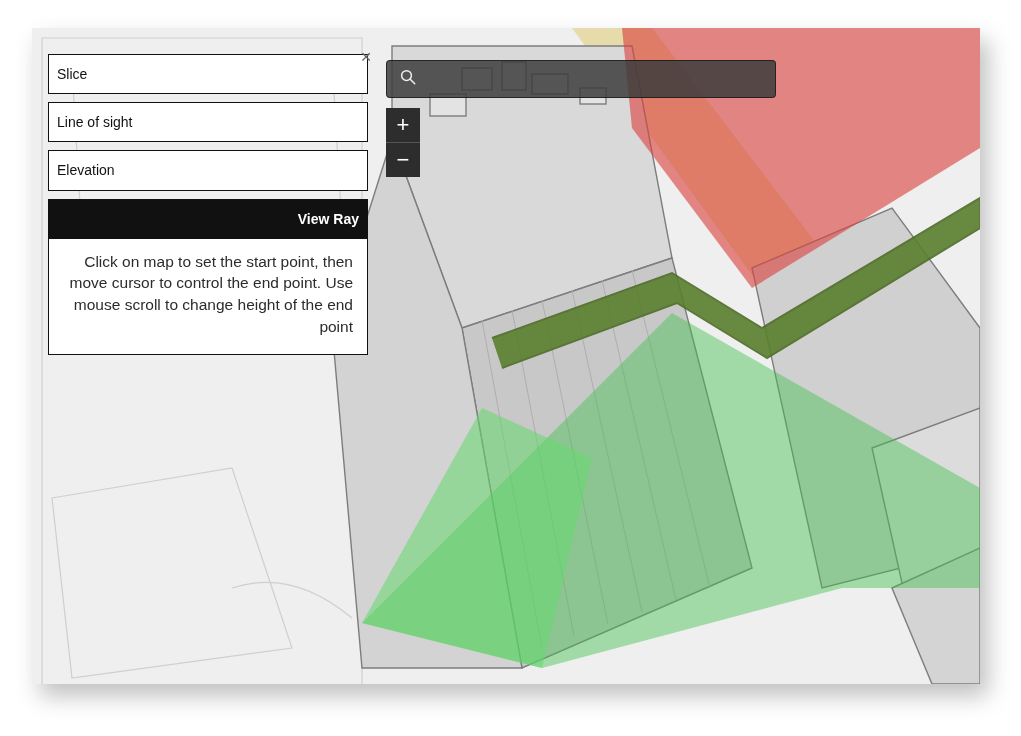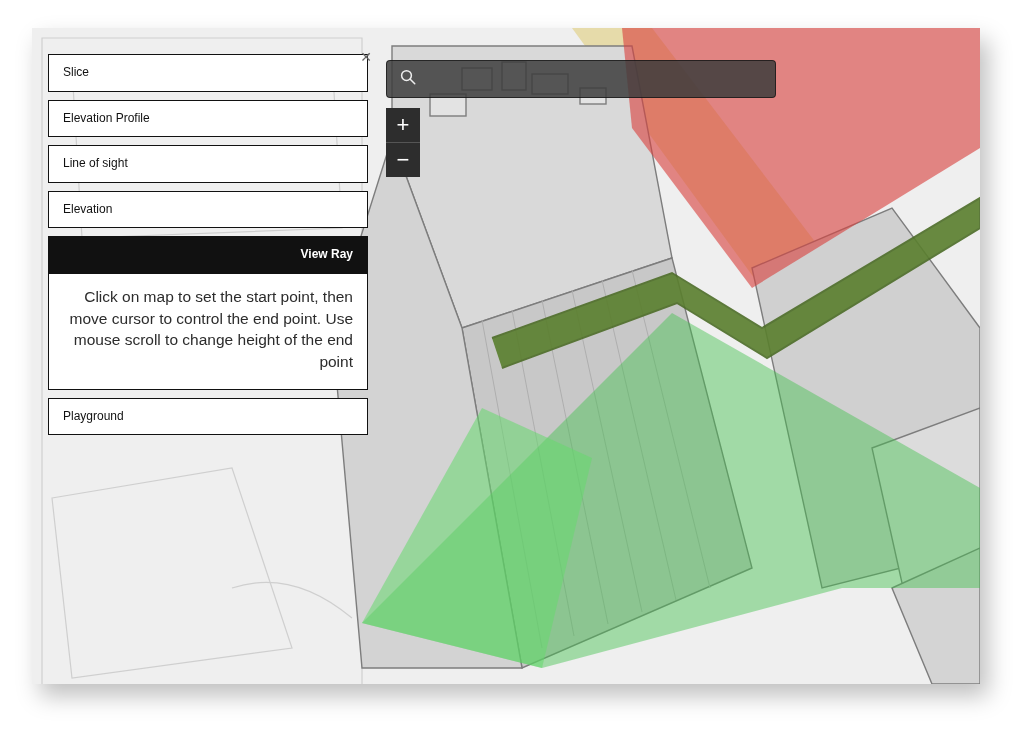--- a/index.html
+++ b/index.html
@@ -107,22 +107,22 @@
     color: #666;
     cursor: pointer;
     width: 16px;
     height: 16px;
     text-align: center;
     line-height: 14px;
   }
   .panel-item {
     background: var(--panel-bg);
     border: 1.2px solid var(--panel-border);
-    padding: 10px 14px;
-    font-size: 12px;
+    padding: 10px 8px;
+    font-size: 14px;
     color: #111;
     cursor: pointer;
     line-height: 1.3;
   }
   .panel-item.active {
     background: var(--panel-active);
     color: #fff;
     font-weight: 600;
     text-align: right;
   }
@@ -208,23 +208,21 @@
 
   <div class="zoom-controls">
     <div class="zoom-btn">+</div>
     <div class="zoom-btn">−</div>
   </div>
 
   <div class="panel">
     <span class="panel-close">✕</span>
 
     <div class="panel-item">Slice</div>
-    <div class="panel-item">Elevation Profile</div>
     <div class="panel-item">Line of sight</div>
     <div class="panel-item">Elevation</div>
 
     <div class="panel-item active">View Ray</div>
     <div class="panel-desc">Click on map to set the start point, then move cursor to control the end point. Use mouse scroll to change height of the end point</div>
 
-    <div class="panel-item">Playground</div>
   </div>
 
 </div>
 
 </body></html>

